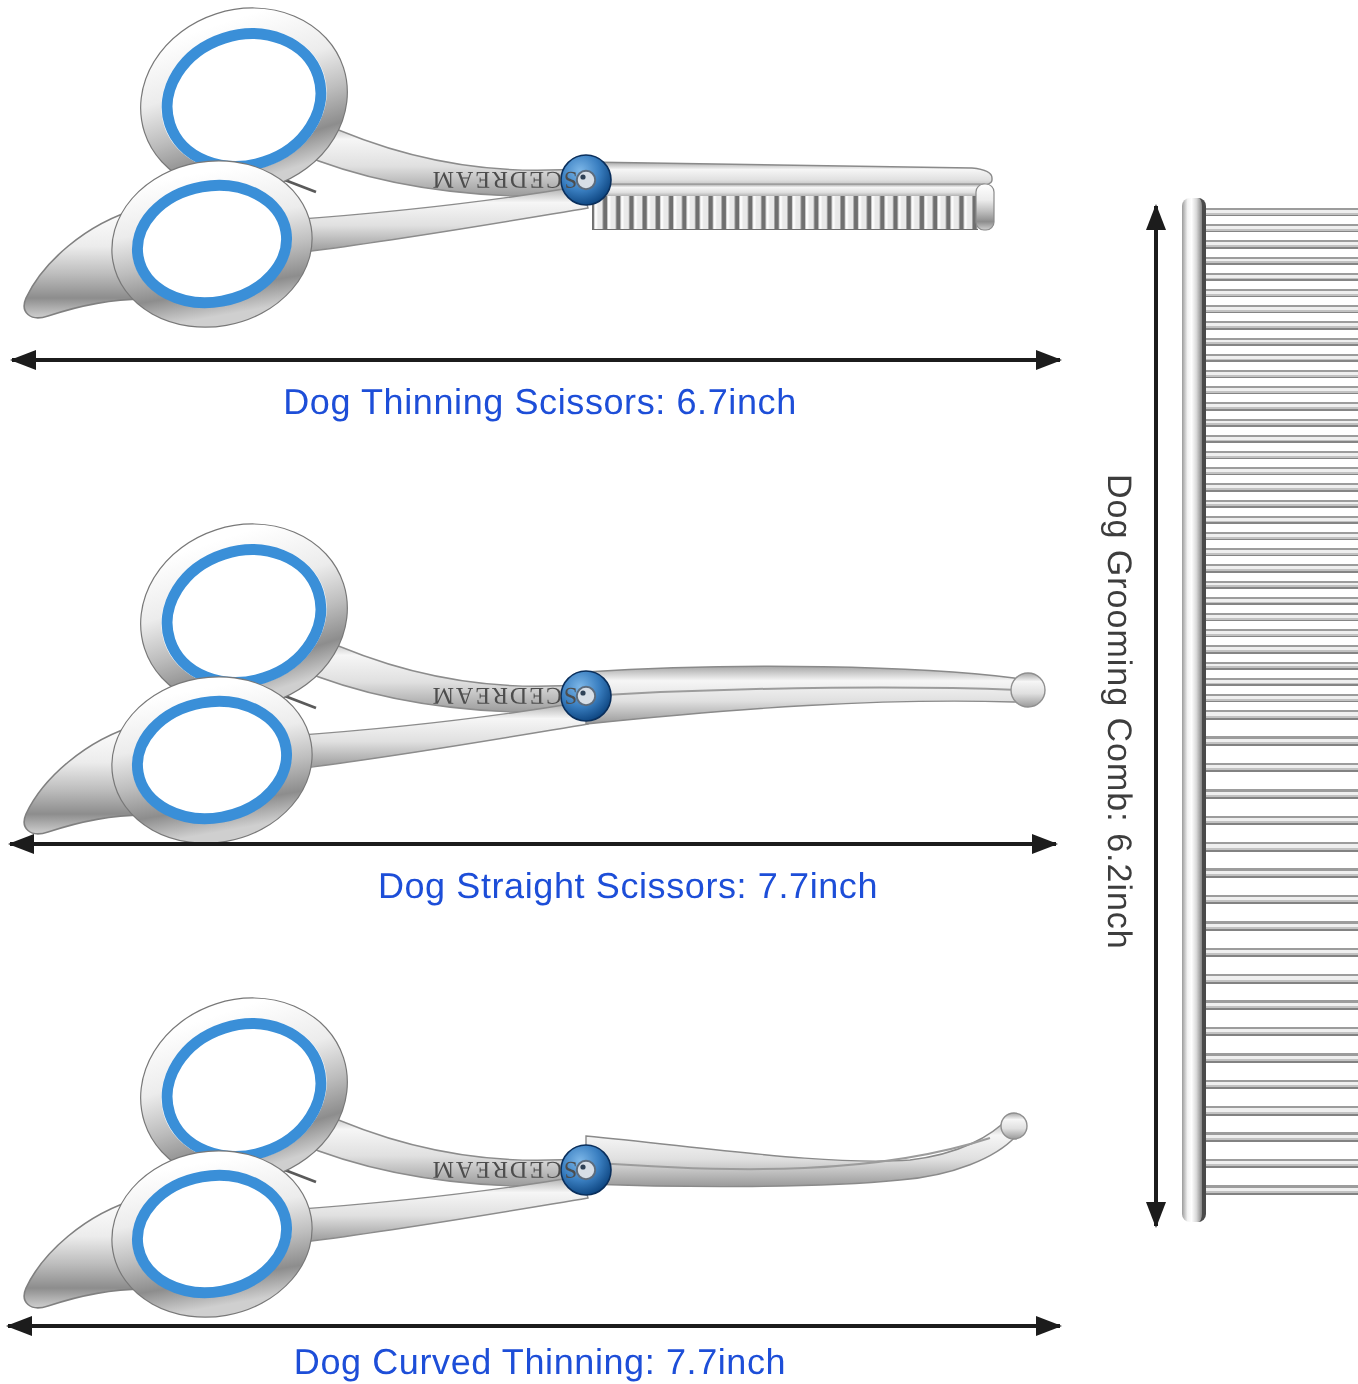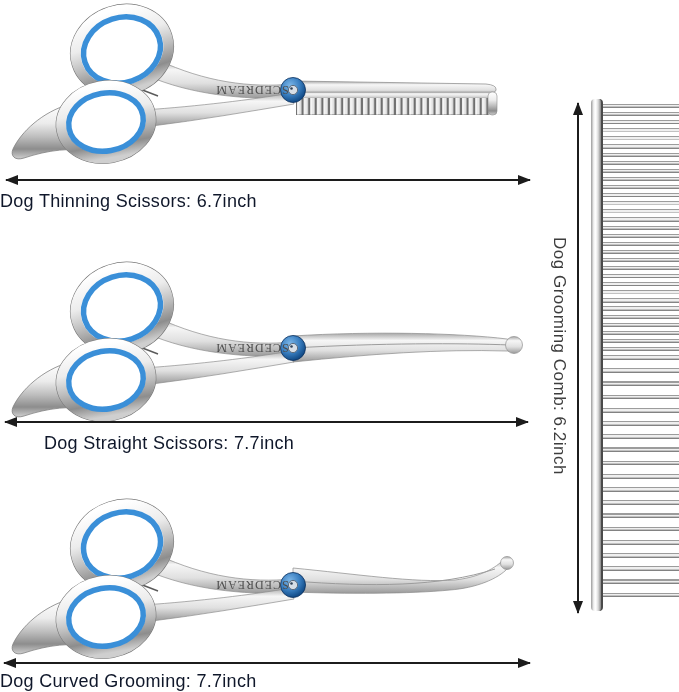--- a/index.html
+++ b/index.html
@@ -12,22 +12,22 @@
   }
   .defs-svg{position:absolute;width:0;height:0;}
   .scissors-svg{position:absolute;left:0;width:540px;height:175px;}
   .scissors-thinning{top:0px;}
   .scissors-straight{top:258px;}
   .scissors-curved{top:495px;}
 
   
   .dim-label{
     position:absolute;left:0;width:540px;
-    text-align:left;
-    font-size:18px;color:#0f172a;letter-spacing:.3px;
+    text-align:center;
+    font-size:18px;color:#1d4ed8;letter-spacing:.3px;
   }
   .label-1{top:191px;}
   .label-2{top:433px;padding-left:44px;}
   .label-3{top:671px;}
 
   
   .h-arrow{position:absolute;height:2px;background:#1c1c1c;}
   .h-arrow::before,.h-arrow::after{content:"";position:absolute;top:-4px;width:0;height:0;
     border-top:5px solid transparent;border-bottom:5px solid transparent;}
   .h-arrow::before{left:-1px;border-right:13px solid #1c1c1c;}
@@ -178,21 +178,21 @@
     <use href="#screw-assembly"></use>
     <text class="brand-text" x="252" y="94" text-anchor="middle" transform="rotate(180 252 90)">SCEDREAM</text>
   </svg>
 
   <div class="h-arrow arrow-1"></div>
   <div class="h-arrow arrow-2"></div>
   <div class="h-arrow arrow-3"></div>
 
   <div class="dim-label label-1">Dog Thinning Scissors: 6.7inch</div>
   <div class="dim-label label-2">Dog Straight Scissors: 7.7inch</div>
-  <div class="dim-label label-3">Dog Curved Grooming: 7.7inch</div>
+  <div class="dim-label label-3">Dog Curved Thinning: 7.7inch</div>
 
   <div class="comb-spine"></div>
   <div class="comb-teeth comb-teeth-fine"></div>
   <div class="comb-teeth comb-teeth-coarse"></div>
   <div class="v-arrow"></div>
   <div class="v-label">Dog Grooming Comb: 6.2inch</div>
 
 </div>
 
 </body></html>

